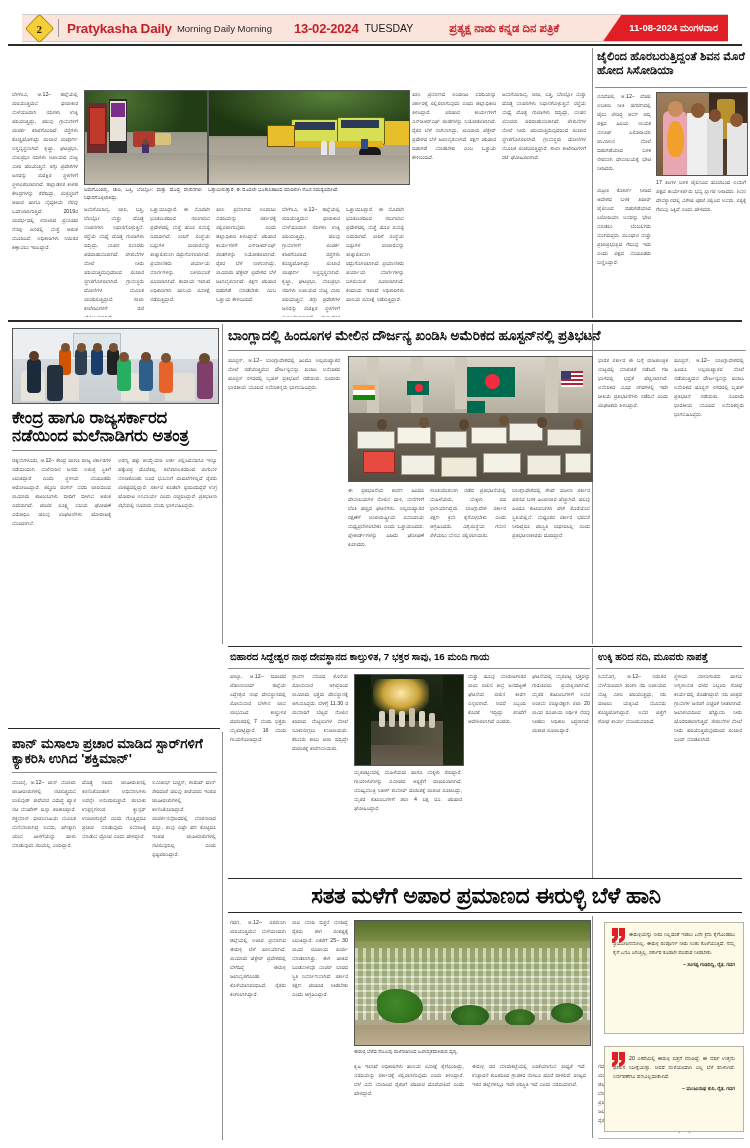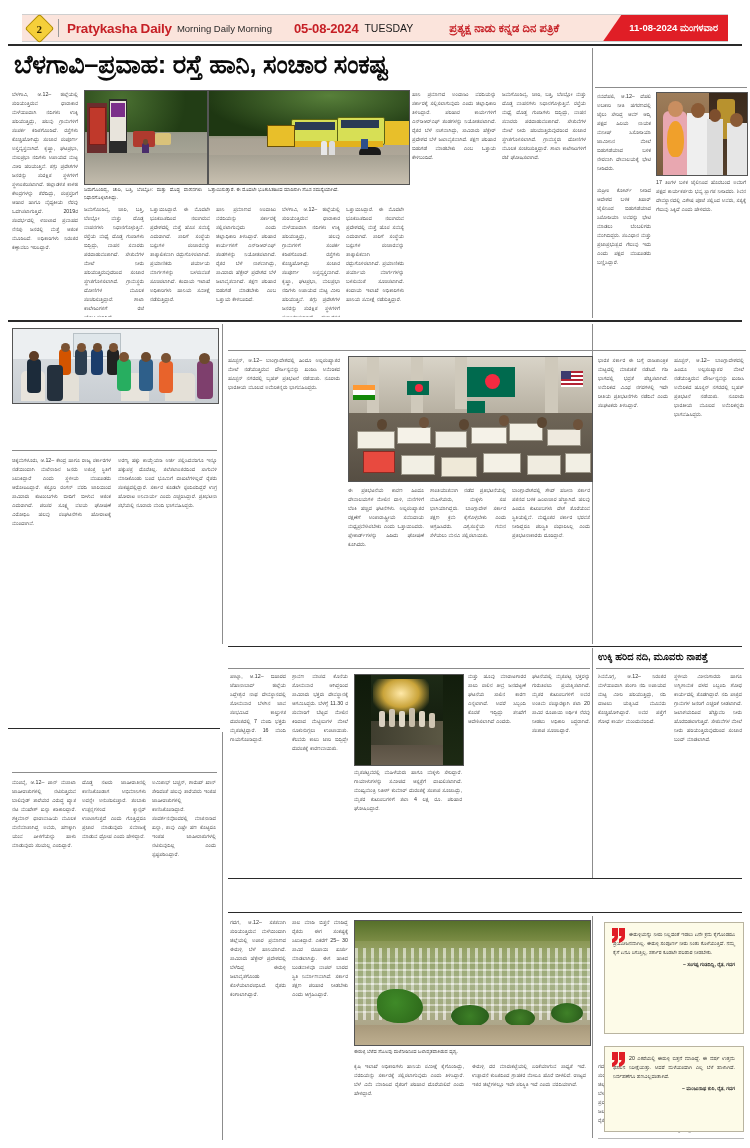--- a/index.html
+++ b/index.html
@@ -96,29 +96,29 @@
 
   <div class="masthead">
     <div class="page-no-badge">
       <div class="diamond">
         <span>2</span>
       </div>
     </div>
     <div class="mast-div"></div>
     <div class="mast-name">Pratykasha Daily</div>
     <div class="mast-sub">Morning Daily Morning</div>
-    <div class="mast-date">05-08-2024</div>
+    <div class="mast-date">13-02-2024</div>
     <div class="mast-day">TUESDAY</div>
     <div class="mast-kn">ಪ್ರತ್ಯಕ್ಷ ನಾಡು ಕನ್ನಡ ದಿನ ಪತ್ರಿಕೆ</div>
     <div class="mast-red">11-08-2024 ಮಂಗಳವಾರ</div>
   </div>
 
   <div class="rule h" style="left:8px;top:44px;width:734px;height:1.5px;"></div>
 
-  <div class="hl hl-main" style="left:14px;top:50px;width:575px;">ಬೆಳಗಾವಿ–ಪ್ರವಾಹ: ರಸ್ತೆ ಹಾನಿ, ಸಂಚಾರ ಸಂಕಷ್ಟ</div>
+  <div class="hl hl-sm" style="left:597px;top:50px;width:150px;line-height:1.2;">ಜೈಲಿಂದ ಹೊರಬರುತ್ತಿದ್ದಂತೆ ಶಿವನ ಮೊರೆ ಹೋದ ಸಿಸೋಡಿಯಾ</div>
 
   <div class="rule h thin" style="left:595px;top:87px;width:152px;"></div>
   <div class="rule v thin" style="left:592px;top:48px;height:270px;"></div>
 
   <div class="col" style="left:12px;top:90px;width:66px;height:225px;">
     <div class="txt k">ಬೆಳಗಾವಿ, ಆ.12– ಜಿಲ್ಲೆಯಲ್ಲಿ ಸುರಿಯುತ್ತಿರುವ ಧಾರಾಕಾರ ಮಳೆಯಿಂದಾಗಿ ನದಿಗಳು ಉಕ್ಕಿ ಹರಿಯುತ್ತಿದ್ದು, ಹಲವು ಗ್ರಾಮಗಳಿಗೆ ಸಂಪರ್ಕ ಕಡಿತಗೊಂಡಿದೆ. ರಸ್ತೆಗಳು ಕೊಚ್ಚಿಹೋಗಿದ್ದು ಸಂಚಾರ ಸಂಪೂರ್ಣ ಅಸ್ತವ್ಯಸ್ತವಾಗಿದೆ. ಕೃಷ್ಣಾ, ಘಟಪ್ರಭಾ, ಮಲಪ್ರಭಾ ನದಿಗಳು ಅಪಾಯದ ಮಟ್ಟ ಮೀರಿ ಹರಿಯುತ್ತಿವೆ. ತಗ್ಗು ಪ್ರದೇಶಗಳ ಜನರನ್ನು ಸುರಕ್ಷಿತ ಸ್ಥಳಗಳಿಗೆ ಸ್ಥಳಾಂತರಿಸಲಾಗಿದೆ. ಜಿಲ್ಲಾಡಳಿತ ಕಾಳಜಿ ಕೇಂದ್ರಗಳನ್ನು ತೆರೆದಿದ್ದು, ಸಂತ್ರಸ್ತರಿಗೆ ಆಹಾರ ಹಾಗೂ ವೈದ್ಯಕೀಯ ನೆರವು ಒದಗಿಸಲಾಗುತ್ತಿದೆ. 2019ರ ಸಂದರ್ಭದಲ್ಲಿ ಉಂಟಾದ ಪ್ರವಾಹದ ನೆನಪು ಜನರಲ್ಲಿ ಮತ್ತೆ ಆತಂಕ ಮೂಡಿಸಿದೆ. ಅಧಿಕಾರಿಗಳು ನಿರಂತರ ಕಣ್ಗಾವಲು ಇರಿಸಿದ್ದಾರೆ.</div>
   </div>
 
   <div class="photo" style="left:84px;top:90px;width:122px;height:93px;">
     <div class="sh" style="inset:0;background:linear-gradient(#2e4a1f 0%,#3f6229 28%,#9a9a8c 46%,#b9b3a4 100%);"></div>
@@ -231,29 +231,31 @@
     <div class="sh" style="left:128px;top:23px;width:10px;height:10px;background:#6d4a2e;border-radius:50%;"></div>
     <div class="sh" style="left:146px;top:32px;width:14px;height:32px;background:#e8632b;border-radius:4px;"></div>
     <div class="sh" style="left:148px;top:24px;width:10px;height:10px;background:#7a5233;border-radius:50%;"></div>
     <div class="sh" style="left:184px;top:32px;width:16px;height:38px;background:#7e3f6d;border-radius:4px;"></div>
     <div class="sh" style="left:186px;top:24px;width:11px;height:11px;background:#6d4a2e;border-radius:50%;"></div>
     <div class="sh" style="left:14px;top:30px;width:14px;height:34px;background:#1c2b3a;border-radius:4px;"></div>
     <div class="sh" style="left:16px;top:22px;width:10px;height:10px;background:#5d3c25;border-radius:50%;"></div>
     <div class="sh" style="left:34px;top:36px;width:16px;height:36px;background:#24303d;border-radius:4px;"></div>
   </div>
 
+  <div class="hl hl-lg" style="left:12px;top:408px;width:208px;">ಕೇಂದ್ರ ಹಾಗೂ ರಾಜ್ಯಸರ್ಕಾರದ ನಡೆಯಿಂದ ಮಲೆನಾಡಿಗರು ಅತಂತ್ರ</div>
   <div class="rule h thin" style="left:12px;top:450px;width:205px;"></div>
 
   <div class="col" style="left:12px;top:456px;width:99px;height:268px;">
     <div class="txt k">ಚಿಕ್ಕಮಗಳೂರು, ಆ.12– ಕೇಂದ್ರ ಹಾಗೂ ರಾಜ್ಯ ಸರ್ಕಾರಗಳ ನಡೆಯಿಂದಾಗಿ ಮಲೆನಾಡಿನ ಜನರು ಅತಂತ್ರ ಸ್ಥಿತಿಗೆ ಸಿಲುಕಿದ್ದಾರೆ ಎಂದು ಸ್ಥಳೀಯ ಮುಖಂಡರು ಆರೋಪಿಸಿದ್ದಾರೆ. ಕಸ್ತೂರಿ ರಂಗನ್ ವರದಿ ಜಾರಿಯಿಂದ ಸಾವಿರಾರು ಕುಟುಂಬಗಳು ಬೀದಿಗೆ ಬೀಳುವ ಆತಂಕ ಎದುರಾಗಿದೆ. ಪರಿಸರ ಸೂಕ್ಷ್ಮ ವಲಯ ಘೋಷಣೆ ವಿರೋಧಿಸಿ ಹಲವು ಸಂಘಟನೆಗಳು ಹೋರಾಟಕ್ಕೆ ಮುಂದಾಗಿವೆ.</div>
   </div>
   <div class="col" style="left:118px;top:456px;width:99px;height:268px;">
     <div class="txt k">ಅರಣ್ಯ ಹಕ್ಕು ಕಾಯ್ದೆಯಡಿ ಅರ್ಜಿ ಸಲ್ಲಿಸಿದವರಿಗೂ ಇನ್ನೂ ಹಕ್ಕುಪತ್ರ ದೊರೆತಿಲ್ಲ. ತಲೆತಲಾಂತರದಿಂದ ಸಾಗುವಳಿ ಮಾಡಿಕೊಂಡು ಬಂದ ಭೂಮಿಗೆ ದಾಖಲೆಗಳಿಲ್ಲದೆ ರೈತರು ಸಂಕಷ್ಟದಲ್ಲಿದ್ದಾರೆ. ಸರ್ಕಾರ ಕೂಡಲೇ ಸ್ಪಂದಿಸದಿದ್ದರೆ ಉಗ್ರ ಹೋರಾಟ ಅನಿವಾರ್ಯ ಎಂದು ಎಚ್ಚರಿಸಿದ್ದಾರೆ. ಪ್ರತಿಭಟನಾ ಸಭೆಯಲ್ಲಿ ನೂರಾರು ಮಂದಿ ಭಾಗವಹಿಸಿದ್ದರು.</div>
   </div>
 
+  <div class="hl hl-md" style="left:228px;top:328px;width:518px;">ಬಾಂಗ್ಲಾದಲ್ಲಿ ಹಿಂದೂಗಳ ಮೇಲಿನ ದೌರ್ಜನ್ಯ ಖಂಡಿಸಿ ಅಮೆರಿಕದ ಹೂಸ್ಟನ್‌ನಲ್ಲಿ ಪ್ರತಿಭಟನೆ</div>
   <div class="rule h thin" style="left:228px;top:350px;width:518px;"></div>
 
   <div class="col" style="left:228px;top:356px;width:112px;height:288px;">
     <div class="txt k">ಹೂಸ್ಟನ್, ಆ.12– ಬಾಂಗ್ಲಾದೇಶದಲ್ಲಿ ಹಿಂದೂ ಅಲ್ಪಸಂಖ್ಯಾತರ ಮೇಲೆ ನಡೆಯುತ್ತಿರುವ ದೌರ್ಜನ್ಯವನ್ನು ಖಂಡಿಸಿ ಅಮೆರಿಕದ ಹೂಸ್ಟನ್ ನಗರದಲ್ಲಿ ಬೃಹತ್ ಪ್ರತಿಭಟನೆ ನಡೆಯಿತು. ನೂರಾರು ಭಾರತೀಯ ಮೂಲದ ಅಮೆರಿಕನ್ನರು ಭಾಗವಹಿಸಿದ್ದರು.</div>
   </div>
 
   <div class="photo" style="left:348px;top:356px;width:243px;height:124px;">
     <div class="sh" style="inset:0;background:linear-gradient(#b9b3a6,#8d8578);"></div>
     <div class="sh" style="left:0;top:0;width:100%;height:52%;background:linear-gradient(#d9d4c8,#b2ab9c);"></div>
     <div class="sh" style="left:18px;top:0;width:12px;height:60px;background:#cfc9bb;"></div>
@@ -306,20 +308,21 @@
   </div>
   <div class="col" style="left:598px;top:356px;width:70px;height:288px;">
     <div class="txt k">ಭಾರತ ಸರ್ಕಾರ ಈ ಬಗ್ಗೆ ರಾಜತಾಂತ್ರಿಕ ಮಟ್ಟದಲ್ಲಿ ಮಾತುಕತೆ ನಡೆಸಿದೆ. ಗಡಿ ಭಾಗದಲ್ಲಿ ಭದ್ರತೆ ಹೆಚ್ಚಿಸಲಾಗಿದೆ. ಅಮೆರಿಕದ ವಿವಿಧ ನಗರಗಳಲ್ಲಿ ಇದೇ ರೀತಿಯ ಪ್ರತಿಭಟನೆಗಳು ನಡೆದಿವೆ ಎಂದು ಸಂಘಟಕರು ತಿಳಿಸಿದ್ದಾರೆ.</div>
   </div>
   <div class="col" style="left:674px;top:356px;width:70px;height:288px;">
     <div class="txt k">ಹೂಸ್ಟನ್, ಆ.12– ಬಾಂಗ್ಲಾದೇಶದಲ್ಲಿ ಹಿಂದೂ ಅಲ್ಪಸಂಖ್ಯಾತರ ಮೇಲೆ ನಡೆಯುತ್ತಿರುವ ದೌರ್ಜನ್ಯವನ್ನು ಖಂಡಿಸಿ ಅಮೆರಿಕದ ಹೂಸ್ಟನ್ ನಗರದಲ್ಲಿ ಬೃಹತ್ ಪ್ರತಿಭಟನೆ ನಡೆಯಿತು. ನೂರಾರು ಭಾರತೀಯ ಮೂಲದ ಅಮೆರಿಕನ್ನರು ಭಾಗವಹಿಸಿದ್ದರು.</div>
   </div>
 
   <div class="rule h" style="left:228px;top:646px;width:514px;height:1.2px;"></div>
 
+  <div class="hl hl-xs" style="left:230px;top:652px;width:358px;">ಬಿಹಾರದ ಸಿದ್ದೇಶ್ವರ ನಾಥ ದೇವಸ್ಥಾನದ ಕಾಲ್ತುಳಿತ, 7 ಭಕ್ತರ ಸಾವು, 16 ಮಂದಿ ಗಾಯ</div>
   <div class="rule h thin" style="left:228px;top:668px;width:362px;"></div>
 
   <div class="hl hl-xs" style="left:598px;top:652px;width:146px;">ಉಕ್ಕಿ ಹರಿದ ನದಿ, ಮೂವರು ನಾಪತ್ತೆ</div>
   <div class="rule h thin" style="left:596px;top:668px;width:148px;"></div>
   <div class="rule v thin" style="left:592px;top:648px;height:230px;"></div>
 
   <div class="col" style="left:230px;top:672px;width:56px;height:200px;">
     <div class="txt k">ಪಾಟ್ನಾ, ಆ.12– ಬಿಹಾರದ ಜೆಹಾನಾಬಾದ್ ಜಿಲ್ಲೆಯ ಸಿದ್ದೇಶ್ವರ ನಾಥ ದೇವಸ್ಥಾನದಲ್ಲಿ ಸೋಮವಾರ ಬೆಳಗಿನ ಜಾವ ಸಂಭವಿಸಿದ ಕಾಲ್ತುಳಿತ ದುರಂತದಲ್ಲಿ 7 ಮಂದಿ ಭಕ್ತರು ಮೃತಪಟ್ಟಿದ್ದಾರೆ. 16 ಮಂದಿ ಗಾಯಗೊಂಡಿದ್ದಾರೆ.</div>
   </div>
   <div class="col" style="left:292px;top:672px;width:56px;height:200px;">
@@ -352,34 +355,36 @@
   </div>
 
   <div class="col" style="left:598px;top:672px;width:68px;height:200px;">
     <div class="txt k">ಶಿವಮೊಗ್ಗ, ಆ.12– ನಿರಂತರ ಮಳೆಯಿಂದಾಗಿ ತುಂಗಾ ನದಿ ಅಪಾಯದ ಮಟ್ಟ ಮೀರಿ ಹರಿಯುತ್ತಿದ್ದು, ನದಿ ದಾಟಲು ಯತ್ನಿಸಿದ ಮೂವರು ಕೊಚ್ಚಿಹೋಗಿದ್ದಾರೆ. ಅವರ ಪತ್ತೆಗೆ ಶೋಧ ಕಾರ್ಯ ಮುಂದುವರಿದಿದೆ.</div>
   </div>
   <div class="col" style="left:674px;top:672px;width:68px;height:200px;">
     <div class="txt k">ಸ್ಥಳೀಯ ಮೀನುಗಾರರು ಹಾಗೂ ಅಗ್ನಿಶಾಮಕ ದಳದ ಸಿಬ್ಬಂದಿ ಶೋಧ ಕಾರ್ಯದಲ್ಲಿ ತೊಡಗಿದ್ದಾರೆ. ನದಿ ಪಾತ್ರದ ಗ್ರಾಮಗಳ ಜನರಿಗೆ ಎಚ್ಚರಿಕೆ ನೀಡಲಾಗಿದೆ. ಜಲಾಶಯದಿಂದ ಹೆಚ್ಚುವರಿ ನೀರು ಹೊರಬಿಡಲಾಗುತ್ತಿದೆ. ಸೇತುವೆಗಳ ಮೇಲೆ ನೀರು ಹರಿಯುತ್ತಿರುವುದರಿಂದ ಸಂಚಾರ ಬಂದ್ ಮಾಡಲಾಗಿದೆ.</div>
   </div>
 
   <div class="rule h" style="left:8px;top:728px;width:212px;height:1.2px;"></div>
+  <div class="hl hl-md" style="left:12px;top:736px;width:208px;">ಪಾನ್ ಮಸಾಲಾ ಪ್ರಚಾರ ಮಾಡಿದ ಸ್ಟಾರ್‌ಗಳಿಗೆ ಕ್ಯಾಕರಿಸಿ ಉಗಿದ 'ಶಕ್ತಿಮಾನ್'</div>
   <div class="rule h thin" style="left:12px;top:772px;width:205px;"></div>
 
   <div class="col" style="left:12px;top:778px;width:64px;height:360px;">
     <div class="txt k">ಮುಂಬೈ, ಆ.12– ಪಾನ್ ಮಸಾಲಾ ಜಾಹೀರಾತುಗಳಲ್ಲಿ ನಟಿಸುತ್ತಿರುವ ಬಾಲಿವುಡ್ ತಾರೆಯರ ವಿರುದ್ಧ ಖ್ಯಾತ ನಟ ಮುಖೇಶ್ ಖನ್ನಾ ಕಿಡಿಕಾರಿದ್ದಾರೆ. ಶಕ್ತಿಮಾನ್ ಧಾರಾವಾಹಿಯ ಮೂಲಕ ಮನೆಮಾತಾಗಿದ್ದ ಅವರು, ಹಣಕ್ಕಾಗಿ ಯುವ ಪೀಳಿಗೆಯನ್ನು ಹಾಳು ಮಾಡುವುದು ಸರಿಯಲ್ಲ ಎಂದಿದ್ದಾರೆ.</div>
   </div>
   <div class="col" style="left:82px;top:778px;width:64px;height:360px;">
     <div class="txt k">ದೊಡ್ಡ ನಟರು ಜಾಹೀರಾತಿನಲ್ಲಿ ಕಾಣಿಸಿಕೊಂಡಾಗ ಅಭಿಮಾನಿಗಳು ಅದನ್ನೇ ಅನುಸರಿಸುತ್ತಾರೆ. ತಂಬಾಕು ಉತ್ಪನ್ನಗಳಿಂದ ಕ್ಯಾನ್ಸರ್ ಉಂಟಾಗುತ್ತದೆ ಎಂದು ಗೊತ್ತಿದ್ದರೂ ಪ್ರಚಾರ ಮಾಡುವುದು ಸಮಾಜಕ್ಕೆ ಮಾಡುವ ದ್ರೋಹ ಎಂದು ಹೇಳಿದ್ದಾರೆ.</div>
   </div>
   <div class="col" style="left:152px;top:778px;width:64px;height:360px;">
     <div class="txt k">ಅಮಿತಾಭ್ ಬಚ್ಚನ್, ಶಾರುಖ್ ಖಾನ್ ಸೇರಿದಂತೆ ಹಲವು ತಾರೆಯರು ಇಂತಹ ಜಾಹೀರಾತುಗಳಲ್ಲಿ ಕಾಣಿಸಿಕೊಂಡಿದ್ದಾರೆ. ಸಂದರ್ಶನವೊಂದರಲ್ಲಿ ಮಾತನಾಡಿದ ಖನ್ನಾ, ತಾವು ಎಷ್ಟೇ ಹಣ ಕೊಟ್ಟರೂ ಇಂತಹ ಜಾಹೀರಾತುಗಳಲ್ಲಿ ನಟಿಸುವುದಿಲ್ಲ ಎಂದು ಸ್ಪಷ್ಟಪಡಿಸಿದ್ದಾರೆ.</div>
   </div>
   <div class="rule v thin" style="left:222px;top:732px;height:408px;"></div>
 
   <div class="rule h" style="left:228px;top:878px;width:514px;height:1.2px;"></div>
+  <div class="hl hl-xl" style="left:230px;top:884px;width:512px;text-align:center;">ಸತತ ಮಳೆಗೆ ಅಪಾರ ಪ್ರಮಾಣದ ಈರುಳ್ಳಿ ಬೆಳೆ ಹಾನಿ</div>
   <div class="rule h" style="left:228px;top:912px;width:514px;height:1.2px;"></div>
 
   <div class="col" style="left:230px;top:918px;width:56px;height:222px;">
     <div class="txt k">ಗದಗ, ಆ.12– ಸತತವಾಗಿ ಸುರಿಯುತ್ತಿರುವ ಮಳೆಯಿಂದಾಗಿ ಜಿಲ್ಲೆಯಲ್ಲಿ ಅಪಾರ ಪ್ರಮಾಣದ ಈರುಳ್ಳಿ ಬೆಳೆ ಹಾನಿಯಾಗಿದೆ. ಸಾವಿರಾರು ಹೆಕ್ಟೇರ್ ಪ್ರದೇಶದಲ್ಲಿ ಬೆಳೆದಿದ್ದ ಈರುಳ್ಳಿ ಜಲಾವೃತಗೊಂಡು ಕೊಳೆಯಲಾರಂಭಿಸಿದೆ. ರೈತರು ಕಂಗಾಲಾಗಿದ್ದಾರೆ.</div>
   </div>
   <div class="col" style="left:292px;top:918px;width:56px;height:222px;">
     <div class="txt k">ಸಾಲ ಮಾಡಿ ಬಿತ್ತನೆ ಮಾಡಿದ್ದ ರೈತರು ಈಗ ಸಂಕಷ್ಟಕ್ಕೆ ಸಿಲುಕಿದ್ದಾರೆ. ಎಕರೆಗೆ 25– 30 ಸಾವಿರ ರೂಪಾಯಿ ಖರ್ಚು ಮಾಡಲಾಗಿತ್ತು. ಈಗ ಹಾಕಿದ ಬಂಡವಾಳವೂ ವಾಪಸ್ ಬಾರದ ಸ್ಥಿತಿ ನಿರ್ಮಾಣವಾಗಿದೆ. ಸರ್ಕಾರ ತಕ್ಷಣ ಪರಿಹಾರ ನೀಡಬೇಕು ಎಂದು ಆಗ್ರಹಿಸಿದ್ದಾರೆ.</div>
   </div>
 
   <div class="photo" style="left:354px;top:920px;width:235px;height:124px;">

